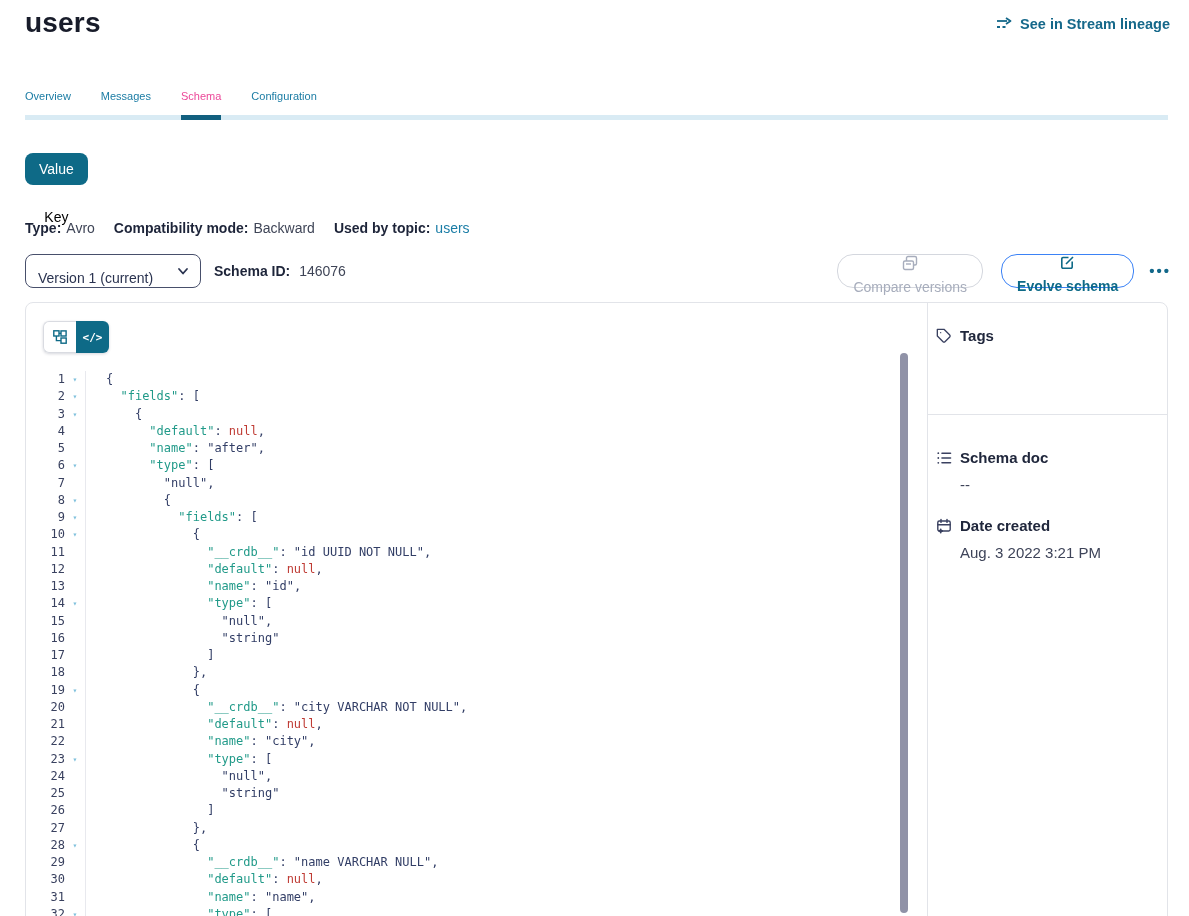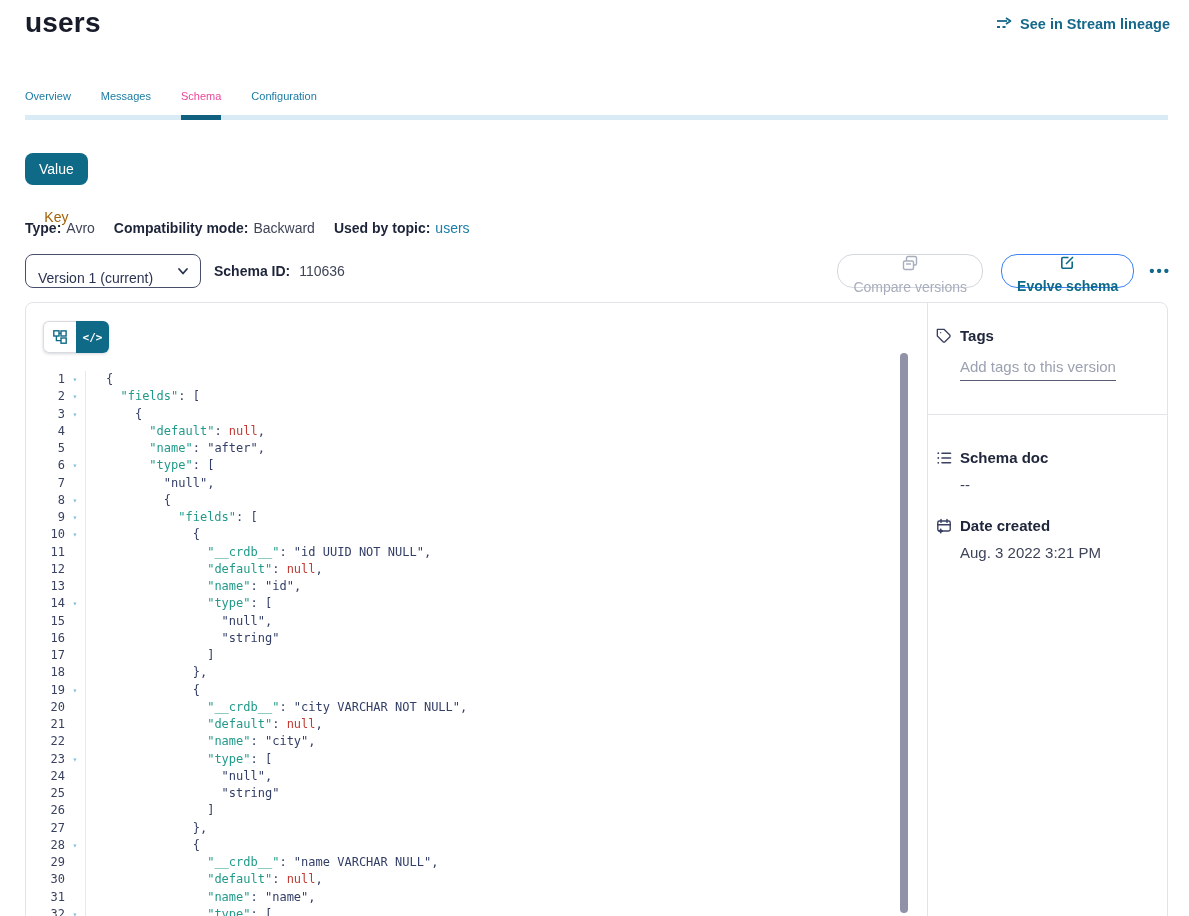--- a/index.html
+++ b/index.html
@@ -25,21 +25,21 @@
   .tab.active::after {
     content:""; position:absolute; left:0; right:0; top:25px; height:5px; background:#12607f; z-index:2;
   }
   .tab-track { position:absolute; left:25px; right:21px; top:115px; height:5px; background:#d9ebf4; }
   
   .vk-row { position:absolute; left:25px; top:153px; display:flex; align-items:center; gap:24px;flex-direction:column; }
   .value-btn {
     height:32px; padding:0 14px; border:none; border-radius:8px;
     background:#0e6a87; color:#ffffff; font-size:14px; font-family:inherit; cursor:pointer;
   }
-  .key-link { font-size:14px; color:#a16207; cursor:pointer; }
+  .key-link { font-size:14px; color:#000000; cursor:pointer; }
   
   .meta-row { position:absolute; left:25px; top:220px; display:flex; align-items:center; font-size:14px; }
   .meta-label { font-weight:700; color:#1d2439; margin-right:5px; }
   .meta-value { color:#3f4557; margin-right:19px; }
   .meta-link  { color:#1a7da6; cursor:pointer; }
   
   .version-bar { position:absolute; left:25px; right:18px; top:254px; height:34px; display:flex; align-items:center; }
   .select-wrap { position:relative; width:176px; height:34px; }
   .select-wrap select {
     width:100%; height:100%; appearance:none; -webkit-appearance:none;
@@ -150,21 +150,21 @@
         <option>Version 1 (current)</option>
       </select>
       <span class="chev">
         <svg width="14" height="14" viewBox="0 0 14 14" fill="none" stroke="#2a3350" stroke-width="1.8" stroke-linecap="round" stroke-linejoin="round">
           <polyline points="3,5 7,9.5 11,5"></polyline>
         </svg>
       </span>
     </div>
     <div class="schemaid">
       <span class="meta-label">Schema ID:</span>
-      <span>110636</span>
+      <span>146076</span>
     </div>
     <div class="vspacer"></div>
     <button class="btn btn-compare">
       <span>
         <svg width="16" height="16" viewBox="0 0 16 16" fill="none" stroke="#a7adbc" stroke-width="1.4">
           <rect x="4.5" y="1.5" width="10" height="8.5" rx="1.5"></rect>
           <rect x="1.5" y="6" width="10" height="8.5" rx="1.5" fill="#ffffff"></rect>
           <line x1="4" y1="9" x2="9" y2="9"></line>
         </svg>
       </span>
@@ -373,21 +373,20 @@
 
       <div class="side-head tags-head">
         <span>
           <svg width="16" height="16" viewBox="0 0 24 24" fill="none" stroke="#3a4160" stroke-width="2" stroke-linejoin="round">
             <path d="M20.59 13.41l-7.18 7.18a2 2 0 0 1-2.83 0L2 12V2h10l8.59 8.59a2 2 0 0 1 0 2.82z"></path>
             <circle cx="7" cy="7" r="1" fill="#3a4160" stroke="none"></circle>
           </svg>
         </span>
         <span class="t">Tags</span>
       </div>
-      <input class="tags-input" placeholder="Add tags to this version" style="">
 
       <div class="side-div"></div>
 
       <div class="side-head doc-head">
         <span>
           <svg width="16" height="16" viewBox="0 0 16 16" fill="none" stroke="#3a4160" stroke-width="1.6" stroke-linecap="round">
             <line x1="6" y1="3.2" x2="14.5" y2="3.2"></line>
               <line x1="6" y1="8" x2="14.5" y2="8"></line>
               <line x1="6" y1="12.8" x2="14.5" y2="12.8"></line>
             <circle cx="2.3" cy="3.2" r="0.9" fill="#3a4160" stroke="none"></circle>

